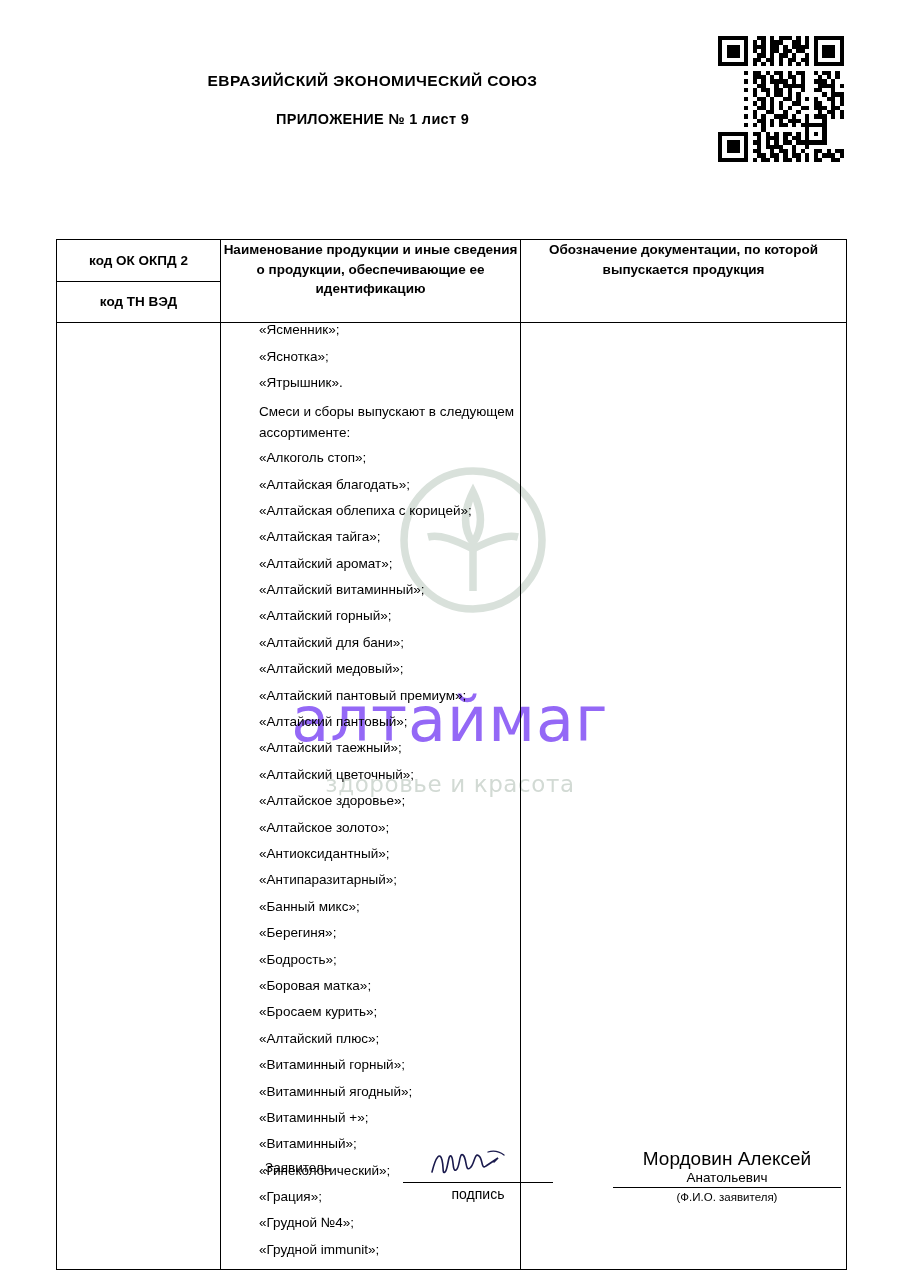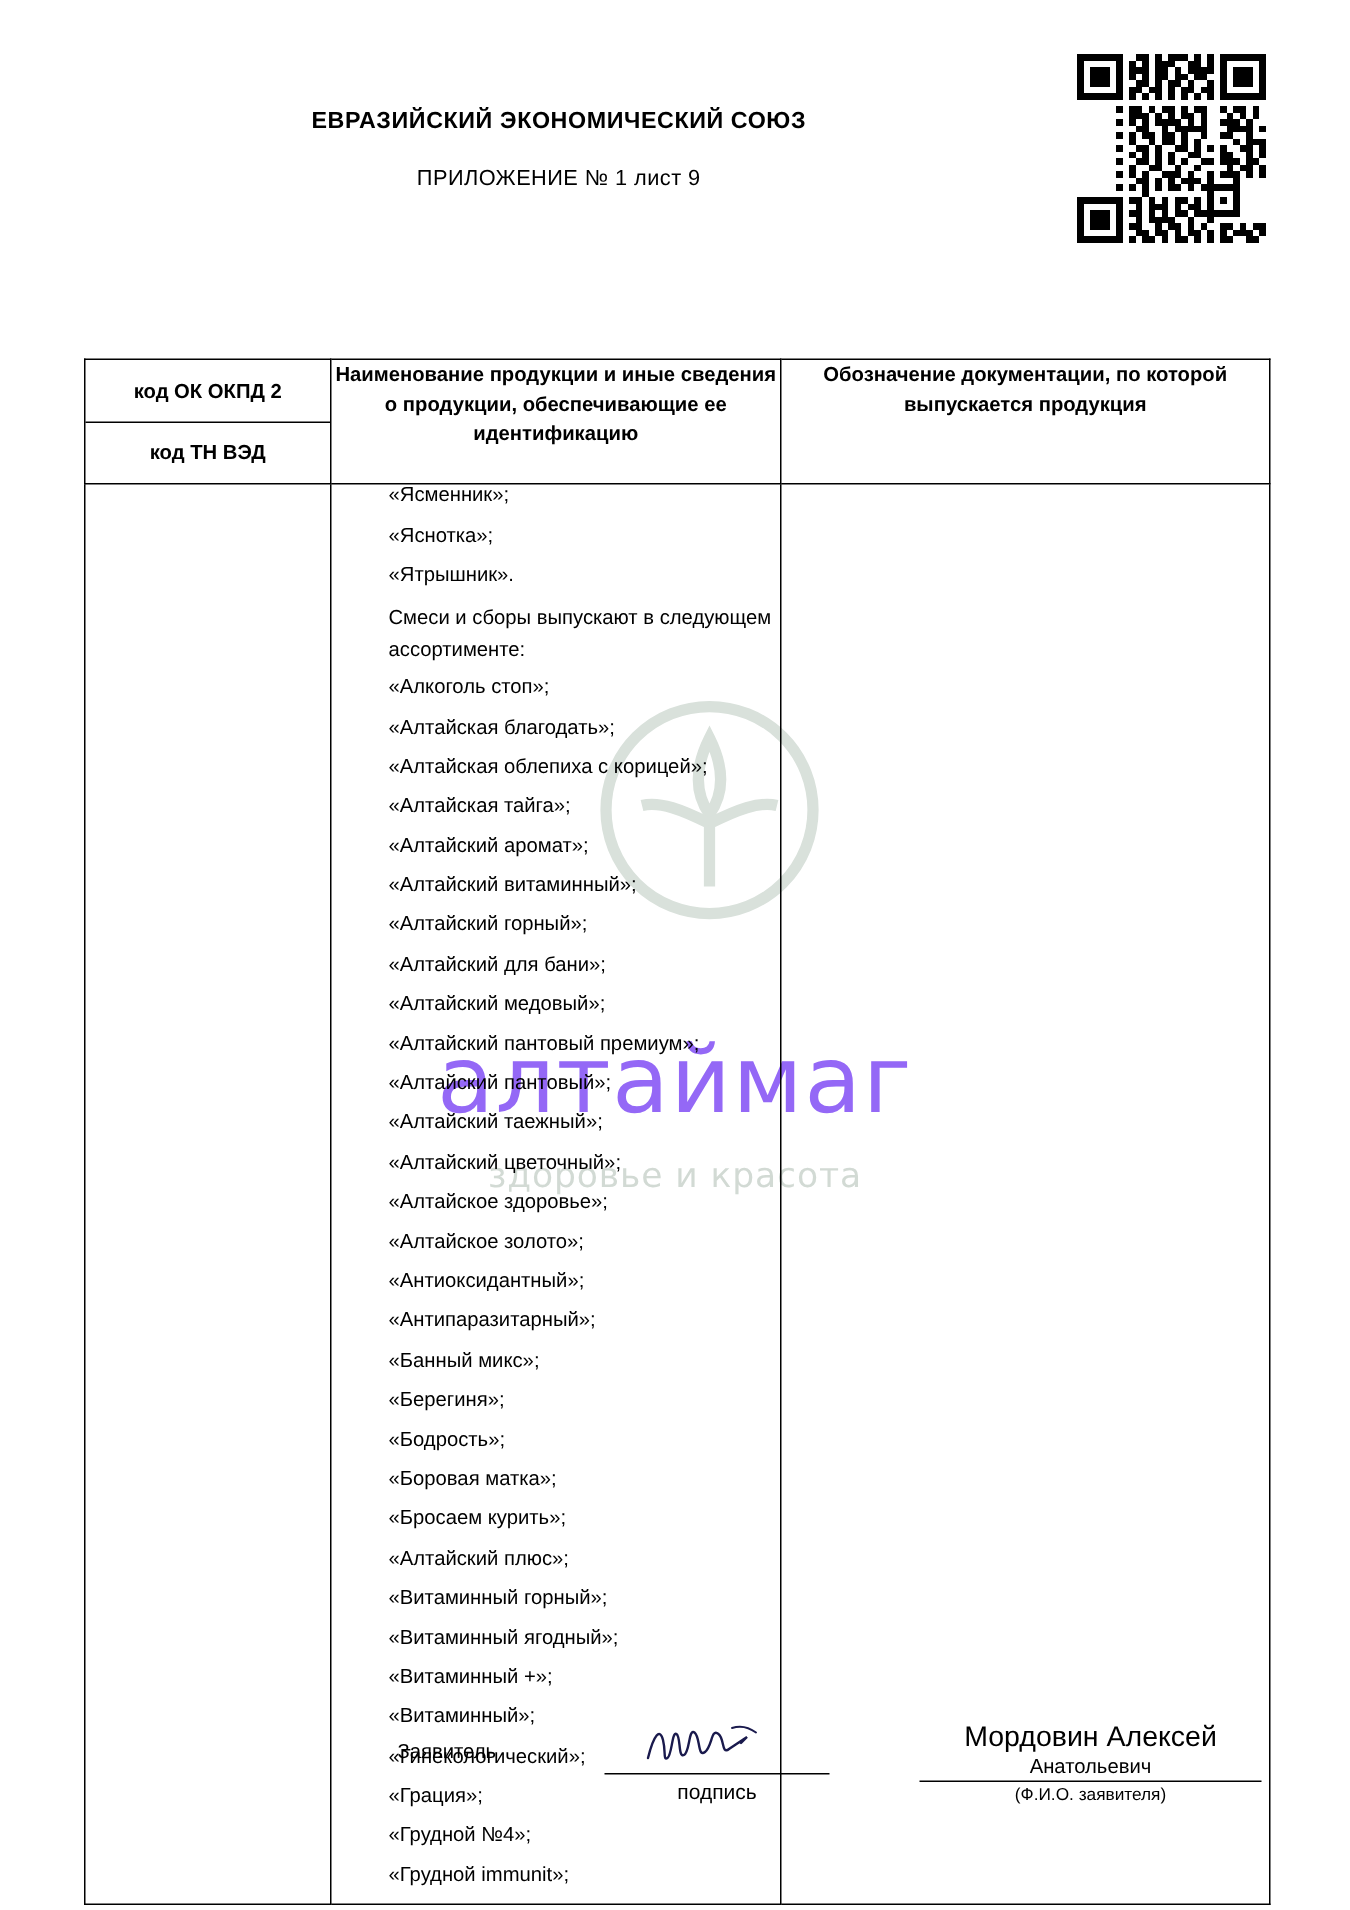--- a/index.html
+++ b/index.html
@@ -42,21 +42,21 @@
     text-align: center;
   }
   .h-line1 {
     font-size: 15.5px;
     font-weight: bold;
     letter-spacing: 0.4px;
     margin-bottom: 21px;
   }
   .h-line2 {
     font-size: 14.5px;
-    font-weight: normal;
+    font-weight: bold;
     letter-spacing: 0.3px;
     margin-bottom: 20px;
   }
   .h-line3 {
     font-size: 14.5px;
     letter-spacing: 0.2px;
   }
   .h-line3 b { font-weight: bold; }
   .h-line3 .num { font-weight: normal; }
 

